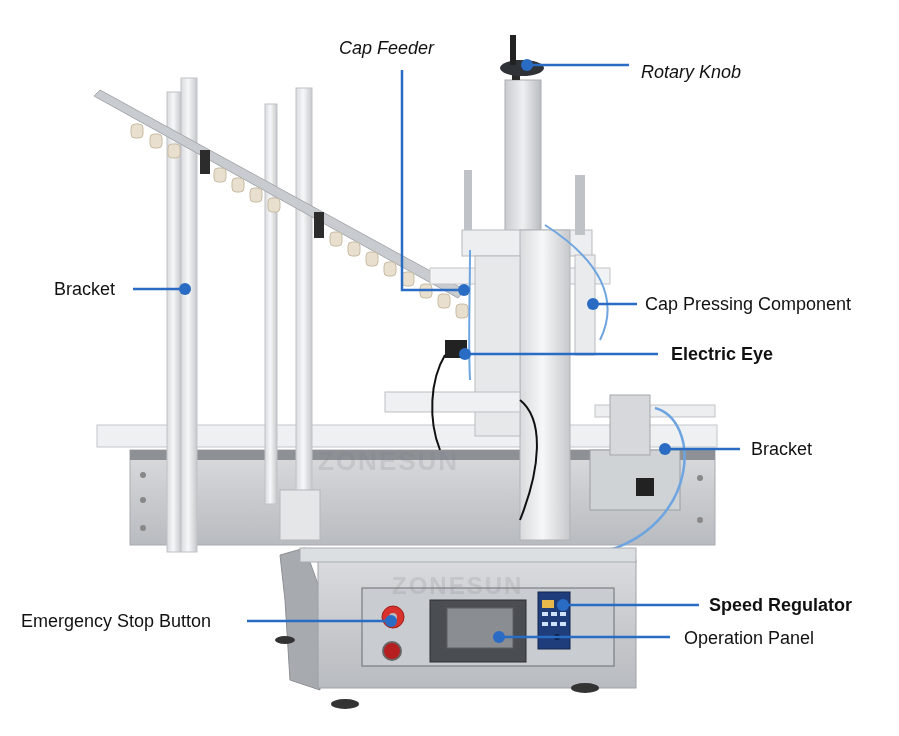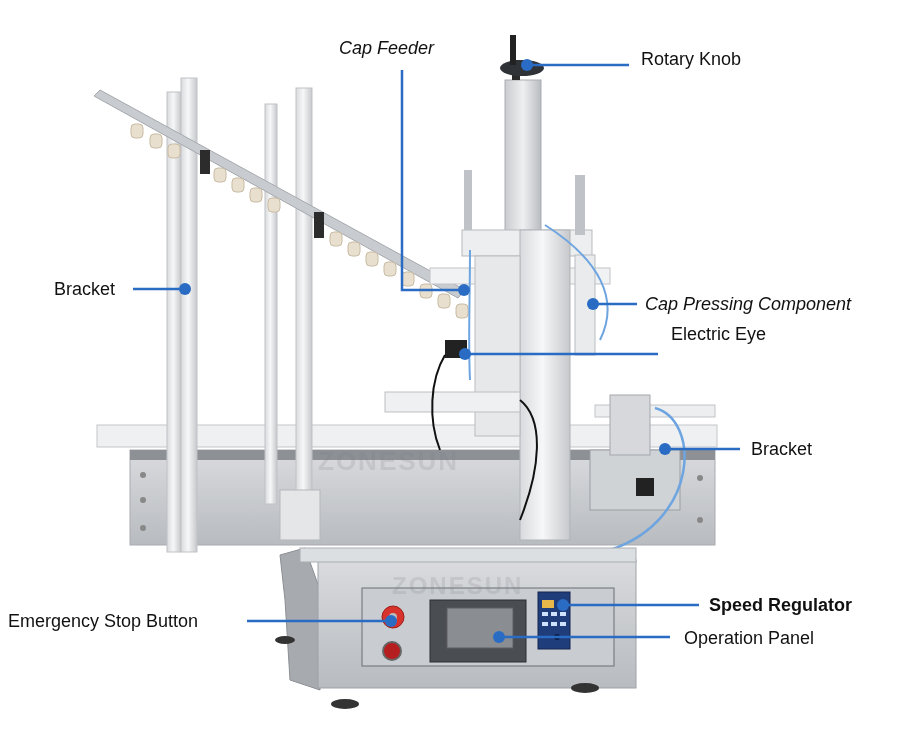--- a/index.html
+++ b/index.html
@@ -160,21 +160,21 @@
 
       <line x1="499" y1="637" x2="670" y2="637"></line>
       <circle cx="499" cy="637" r="6" stroke="none"></circle>
     </g>
   </svg>
 
   <div style="position:absolute; left:318px; top:446px; font-size:26px; font-weight:bold; color:rgba(120,120,130,0.18); letter-spacing:2px;">ZONESUN</div>
   <div style="position:absolute; left:392px; top:572px; font-size:24px; font-weight:bold; color:rgba(120,120,130,0.18); letter-spacing:2px;">ZONESUN</div>
 
   <div class="label" style="left:339px; top:38px;font-style:italic;">Cap Feeder</div>
-  <div class="label" style="left:641px; top:49px;">Rotary Knob</div>
+  <div class="label" style="left:641px; top:62px;font-style:italic;">Rotary Knob</div>
   <div class="label" style="left:54px; top:279px;text-align:center;">Bracket</div>
-  <div class="label" style="left:645px; top:294px;font-style:italic;">Cap Pressing Component</div>
-  <div class="label" style="left:671px; top:324px;">Electric Eye</div>
+  <div class="label" style="left:645px; top:294px;">Cap Pressing Component</div>
+  <div class="label" style="left:671px; top:344px;font-weight:bold;">Electric Eye</div>
   <div class="label" style="left:751px; top:439px;">Bracket</div>
-  <div class="label" style="left:8px; top:611px;">Emergency Stop Button</div>
+  <div class="label" style="left:21px; top:611px;">Emergency Stop Button</div>
   <div class="label" style="left:709px; top:595px;font-weight:bold;">Speed Regulator</div>
   <div class="label" style="left:684px; top:628px;">Operation Panel</div>
 </div>
 
 </body></html>

